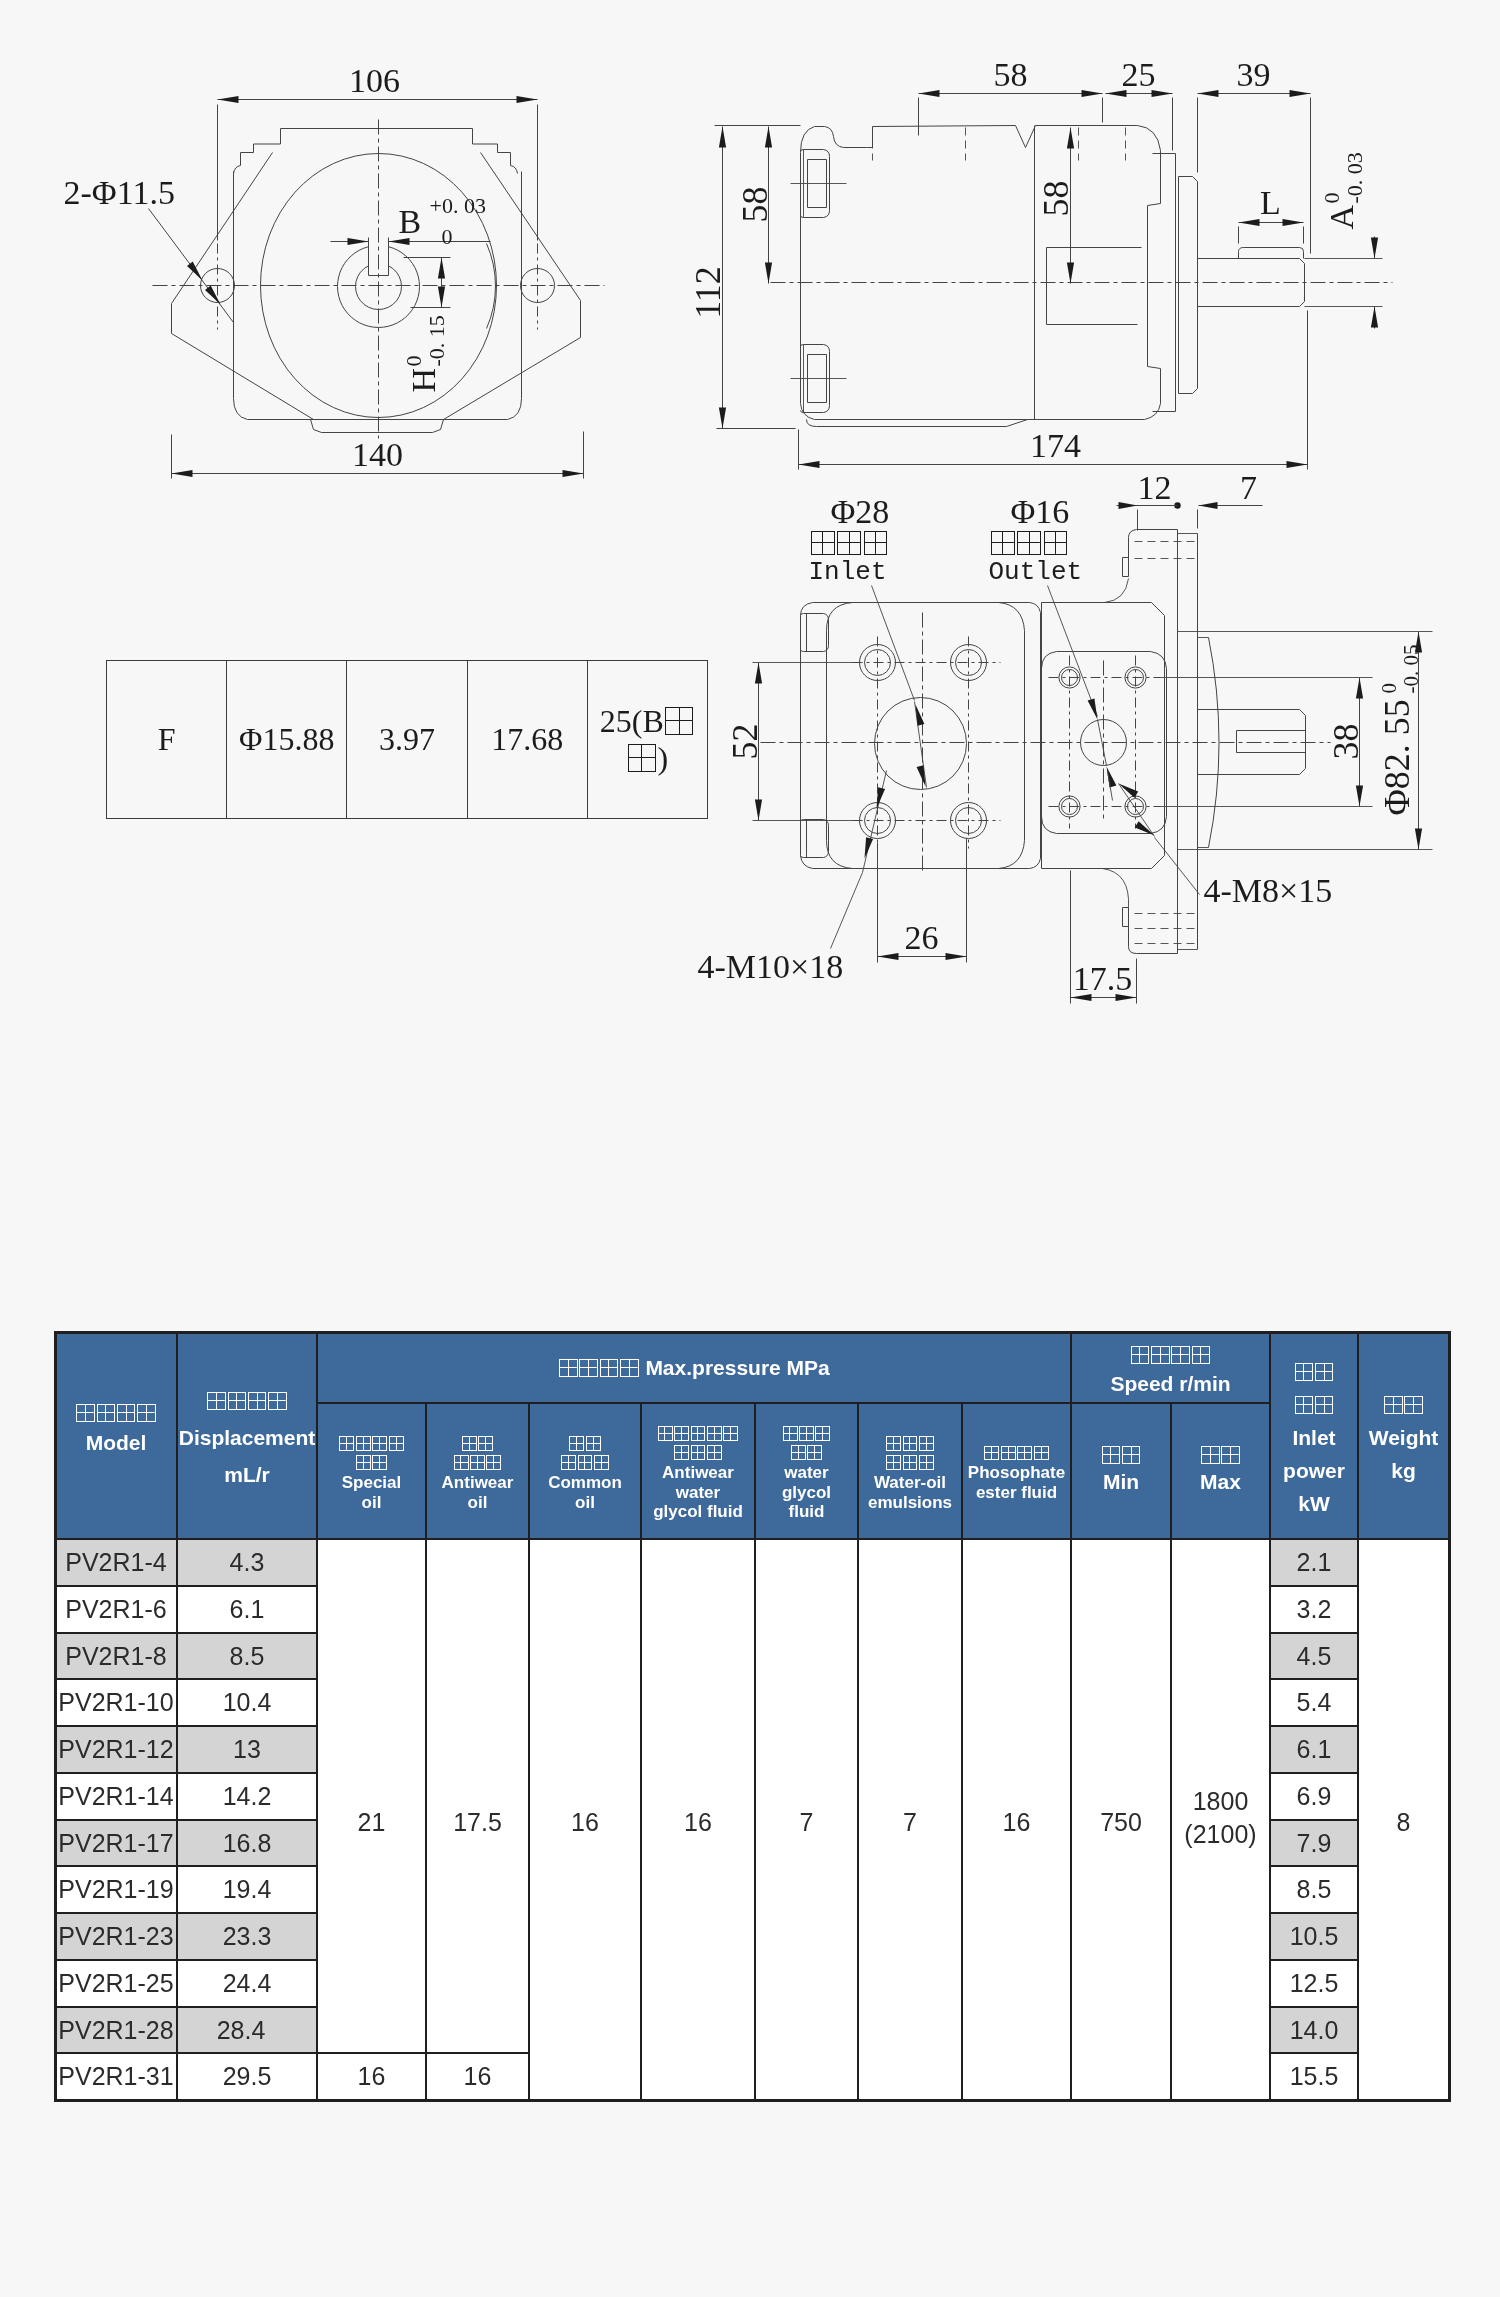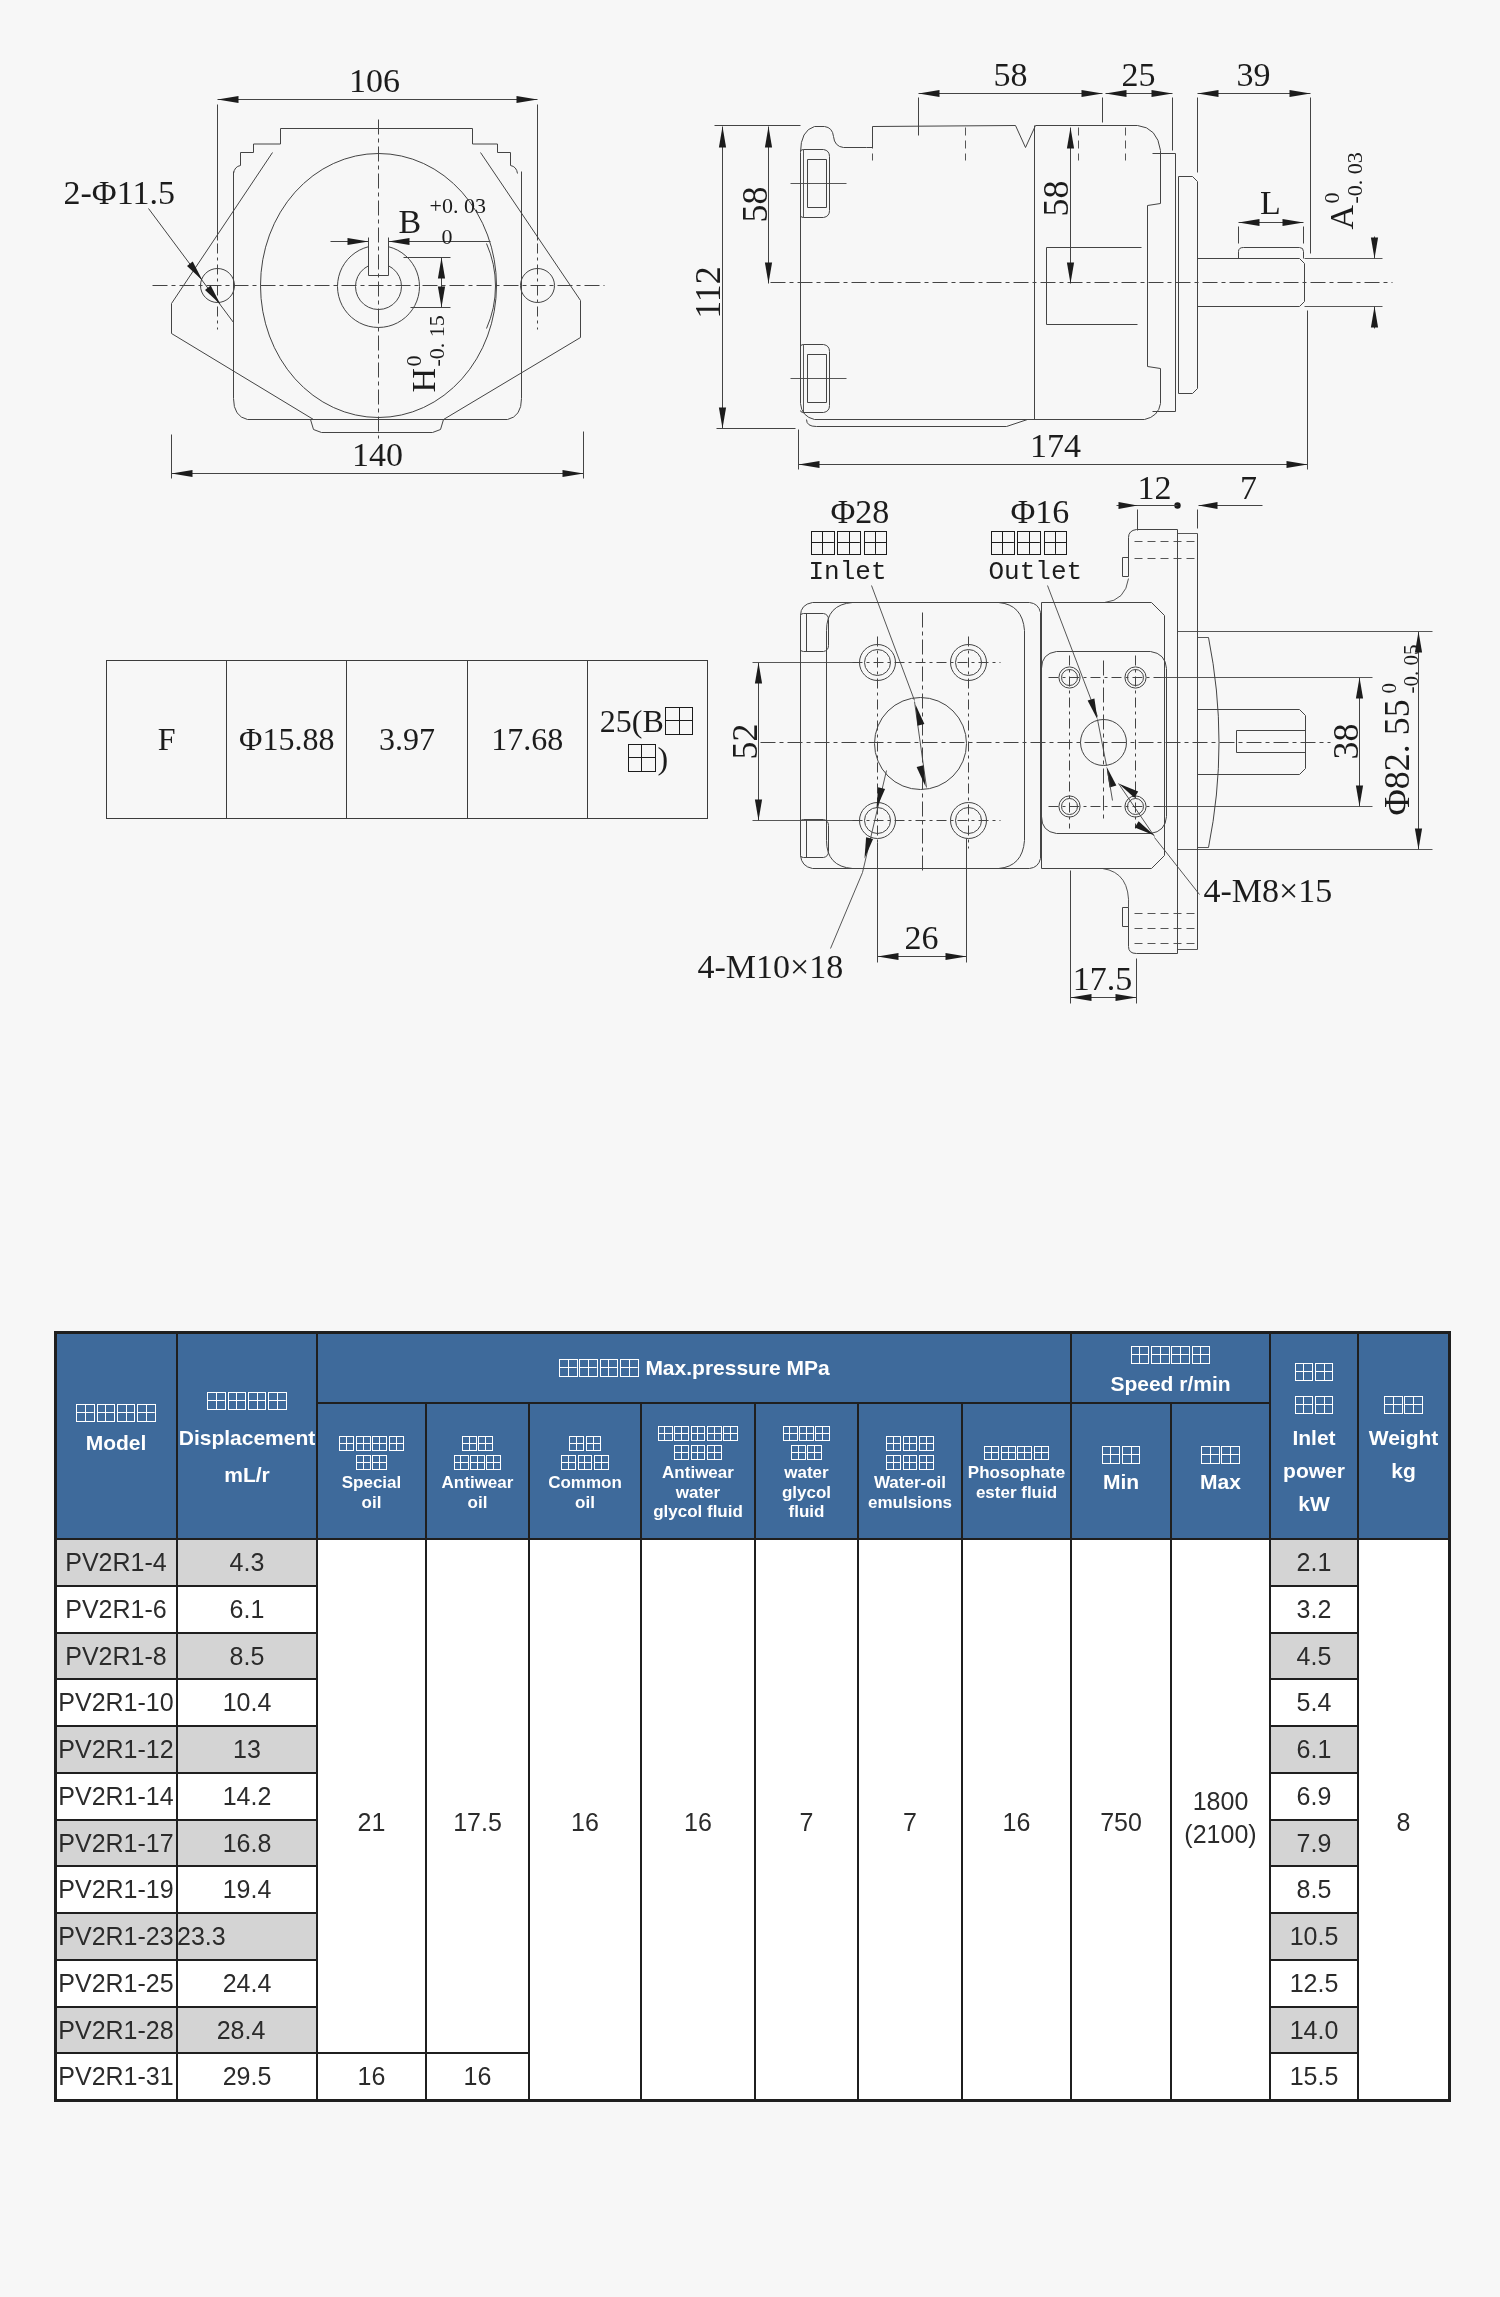--- a/index.html
+++ b/index.html
@@ -457,21 +457,21 @@
 <div class="" style="position:absolute;left:55.0px;top:1772.8px;width:122.0px;height:46.8px;font-size:25px;color:#2b2b2b;font-weight:normal;line-height:46.75px;text-align:center;">PV2R1-14</div>
 <div class="" style="position:absolute;left:177.0px;top:1772.8px;width:140.0px;height:46.8px;font-size:25px;color:#2b2b2b;font-weight:normal;line-height:46.75px;text-align:center;">14.2</div>
 <div class="" style="position:absolute;left:1270.0px;top:1772.8px;width:88.0px;height:46.8px;font-size:25px;color:#2b2b2b;font-weight:normal;line-height:46.75px;text-align:center;">6.9</div>
 <div class="" style="position:absolute;left:55.0px;top:1819.5px;width:122.0px;height:46.8px;font-size:25px;color:#2b2b2b;font-weight:normal;line-height:46.75px;text-align:center;">PV2R1-17</div>
 <div class="" style="position:absolute;left:177.0px;top:1819.5px;width:140.0px;height:46.8px;font-size:25px;color:#2b2b2b;font-weight:normal;line-height:46.75px;text-align:center;">16.8</div>
 <div class="" style="position:absolute;left:1270.0px;top:1819.5px;width:88.0px;height:46.8px;font-size:25px;color:#2b2b2b;font-weight:normal;line-height:46.75px;text-align:center;">7.9</div>
 <div class="" style="position:absolute;left:55.0px;top:1866.2px;width:122.0px;height:46.8px;font-size:25px;color:#2b2b2b;font-weight:normal;line-height:46.75px;text-align:center;">PV2R1-19</div>
 <div class="" style="position:absolute;left:177.0px;top:1866.2px;width:140.0px;height:46.8px;font-size:25px;color:#2b2b2b;font-weight:normal;line-height:46.75px;text-align:center;">19.4</div>
 <div class="" style="position:absolute;left:1270.0px;top:1866.2px;width:88.0px;height:46.8px;font-size:25px;color:#2b2b2b;font-weight:normal;line-height:46.75px;text-align:center;">8.5</div>
 <div class="" style="position:absolute;left:55.0px;top:1913.0px;width:122.0px;height:46.8px;font-size:25px;color:#2b2b2b;font-weight:normal;line-height:46.75px;text-align:center;">PV2R1-23</div>
-<div class="" style="position:absolute;left:177.0px;top:1913.0px;width:140.0px;height:46.8px;font-size:25px;color:#2b2b2b;font-weight:normal;line-height:46.75px;">23.3</div>
+<div class="" style="position:absolute;left:177.0px;top:1913.0px;width:140.0px;height:46.8px;font-size:25px;color:#2b2b2b;font-weight:normal;line-height:46.75px;text-align:center;">23.3</div>
 <div class="" style="position:absolute;left:1270.0px;top:1913.0px;width:88.0px;height:46.8px;font-size:25px;color:#2b2b2b;font-weight:normal;line-height:46.75px;text-align:center;">10.5</div>
 <div class="" style="position:absolute;left:55.0px;top:1959.8px;width:122.0px;height:46.8px;font-size:25px;color:#2b2b2b;font-weight:normal;line-height:46.75px;text-align:center;">PV2R1-25</div>
 <div class="" style="position:absolute;left:177.0px;top:1959.8px;width:140.0px;height:46.8px;font-size:25px;color:#2b2b2b;font-weight:normal;line-height:46.75px;text-align:center;">24.4</div>
 <div class="" style="position:absolute;left:1270.0px;top:1959.8px;width:88.0px;height:46.8px;font-size:25px;color:#2b2b2b;font-weight:normal;line-height:46.75px;text-align:center;">12.5</div>
 <div class="" style="position:absolute;left:55.0px;top:2006.5px;width:122.0px;height:46.8px;font-size:25px;color:#2b2b2b;font-weight:normal;line-height:46.75px;text-align:center;">PV2R1-28</div>
 <div class="" style="position:absolute;left:177.0px;top:2006.5px;width:128px;height:46.8px;font-size:25px;color:#2b2b2b;font-weight:normal;line-height:46.75px;text-align:center;">28.4</div>
 <div class="" style="position:absolute;left:1270.0px;top:2006.5px;width:88.0px;height:46.8px;font-size:25px;color:#2b2b2b;font-weight:normal;line-height:46.75px;text-align:center;">14.0</div>
 <div class="" style="position:absolute;left:55.0px;top:2053.2px;width:122.0px;height:46.8px;font-size:25px;color:#2b2b2b;font-weight:normal;line-height:46.75px;text-align:center;">PV2R1-31</div>
 <div class="" style="position:absolute;left:177.0px;top:2053.2px;width:140.0px;height:46.8px;font-size:25px;color:#2b2b2b;font-weight:normal;line-height:46.75px;text-align:center;">29.5</div>
 <div class="" style="position:absolute;left:1270.0px;top:2053.2px;width:88.0px;height:46.8px;font-size:25px;color:#2b2b2b;font-weight:normal;line-height:46.75px;text-align:center;">15.5</div>

